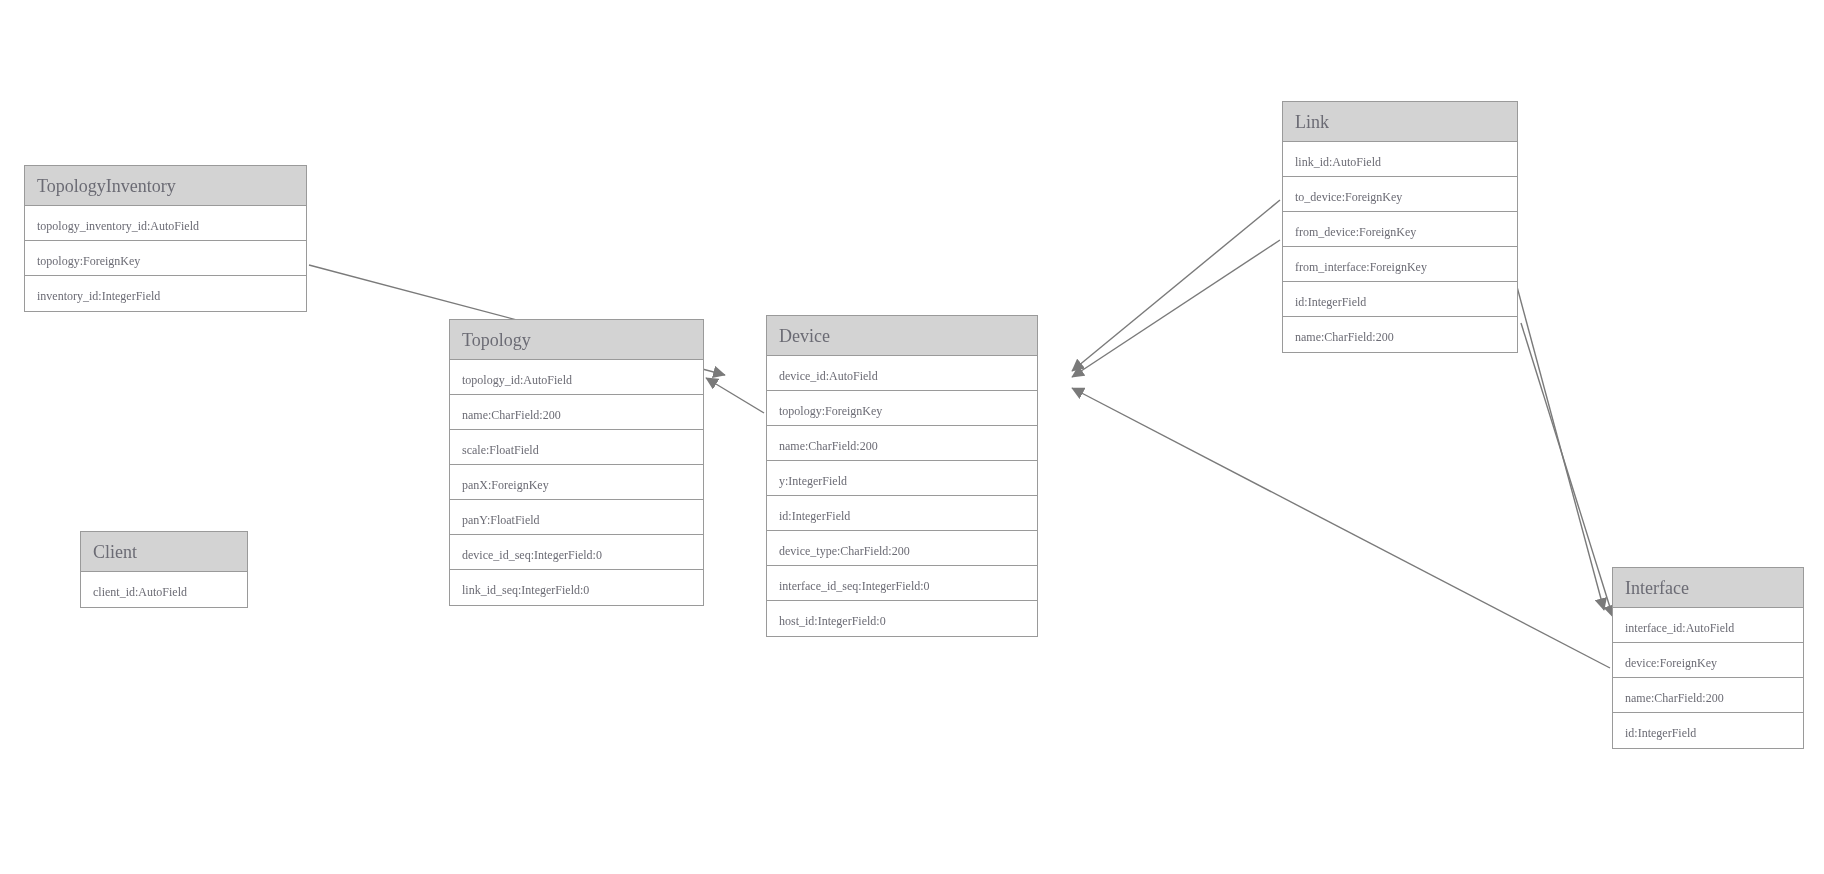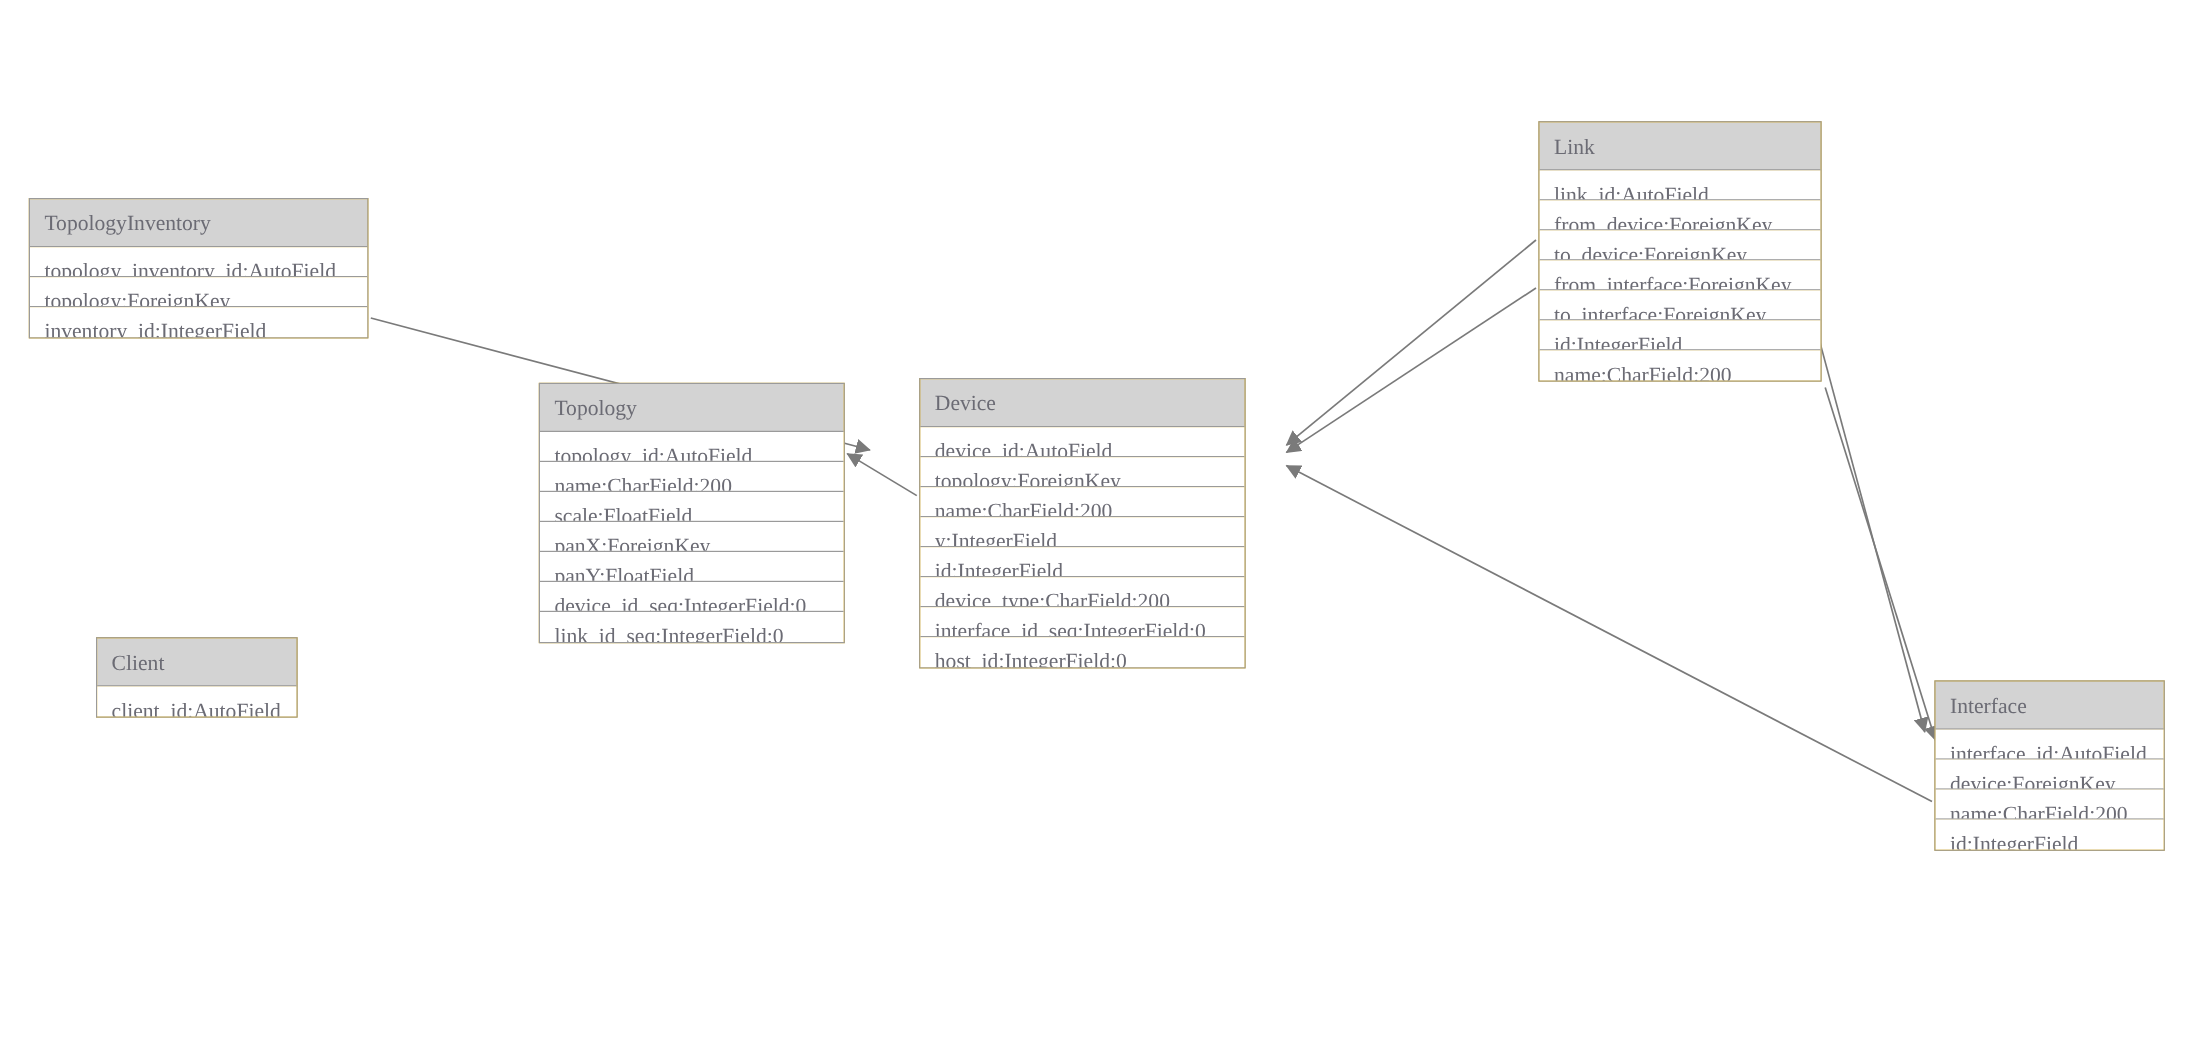--- a/index.html
+++ b/index.html
@@ -39,23 +39,23 @@
     line-height: 40px;
     height: 40px;
     padding: 0 12px;
     white-space: nowrap;
     overflow: hidden;
   }
   .entity-row {
     box-sizing: border-box;
     border-bottom: 1px solid #9a9a9a;
     color: #6b6b74;
-    font-size: 18px;
+    font-size: 12px;
     line-height: 40px;
-    height: 25px;
+    height: 35px;
     padding: 0 12px;
     white-space: nowrap;
     overflow: hidden;
     background: #ffffff;
   }
   .entity-row:last-child {
     border-bottom: none;
   }
 </style>
 </head>
@@ -116,24 +116,23 @@
     <div class="entity-row">y:IntegerField</div>
     <div class="entity-row">id:IntegerField</div>
     <div class="entity-row">device_type:CharField:200</div>
     <div class="entity-row">interface_id_seq:IntegerField:0</div>
     <div class="entity-row">host_id:IntegerField:0</div>
   </div>
 
   <div class="entity" style="left:1282px; top:101px; width:236px;">
     <div class="entity-header">Link</div>
     <div class="entity-row">link_id:AutoField</div>
+    <div class="entity-row">to_device:ForeignKey</div>
     <div class="entity-row">from_device:ForeignKey</div>
-    <div class="entity-row">to_device:ForeignKey</div>
     <div class="entity-row">from_interface:ForeignKey</div>
-    <div class="entity-row">to_interface:ForeignKey</div>
     <div class="entity-row">id:IntegerField</div>
     <div class="entity-row">name:CharField:200</div>
   </div>
 
   <div class="entity" style="left:1612px; top:567px; width:192px;">
     <div class="entity-header">Interface</div>
     <div class="entity-row">interface_id:AutoField</div>
     <div class="entity-row">device:ForeignKey</div>
     <div class="entity-row">name:CharField:200</div>
     <div class="entity-row">id:IntegerField</div>

